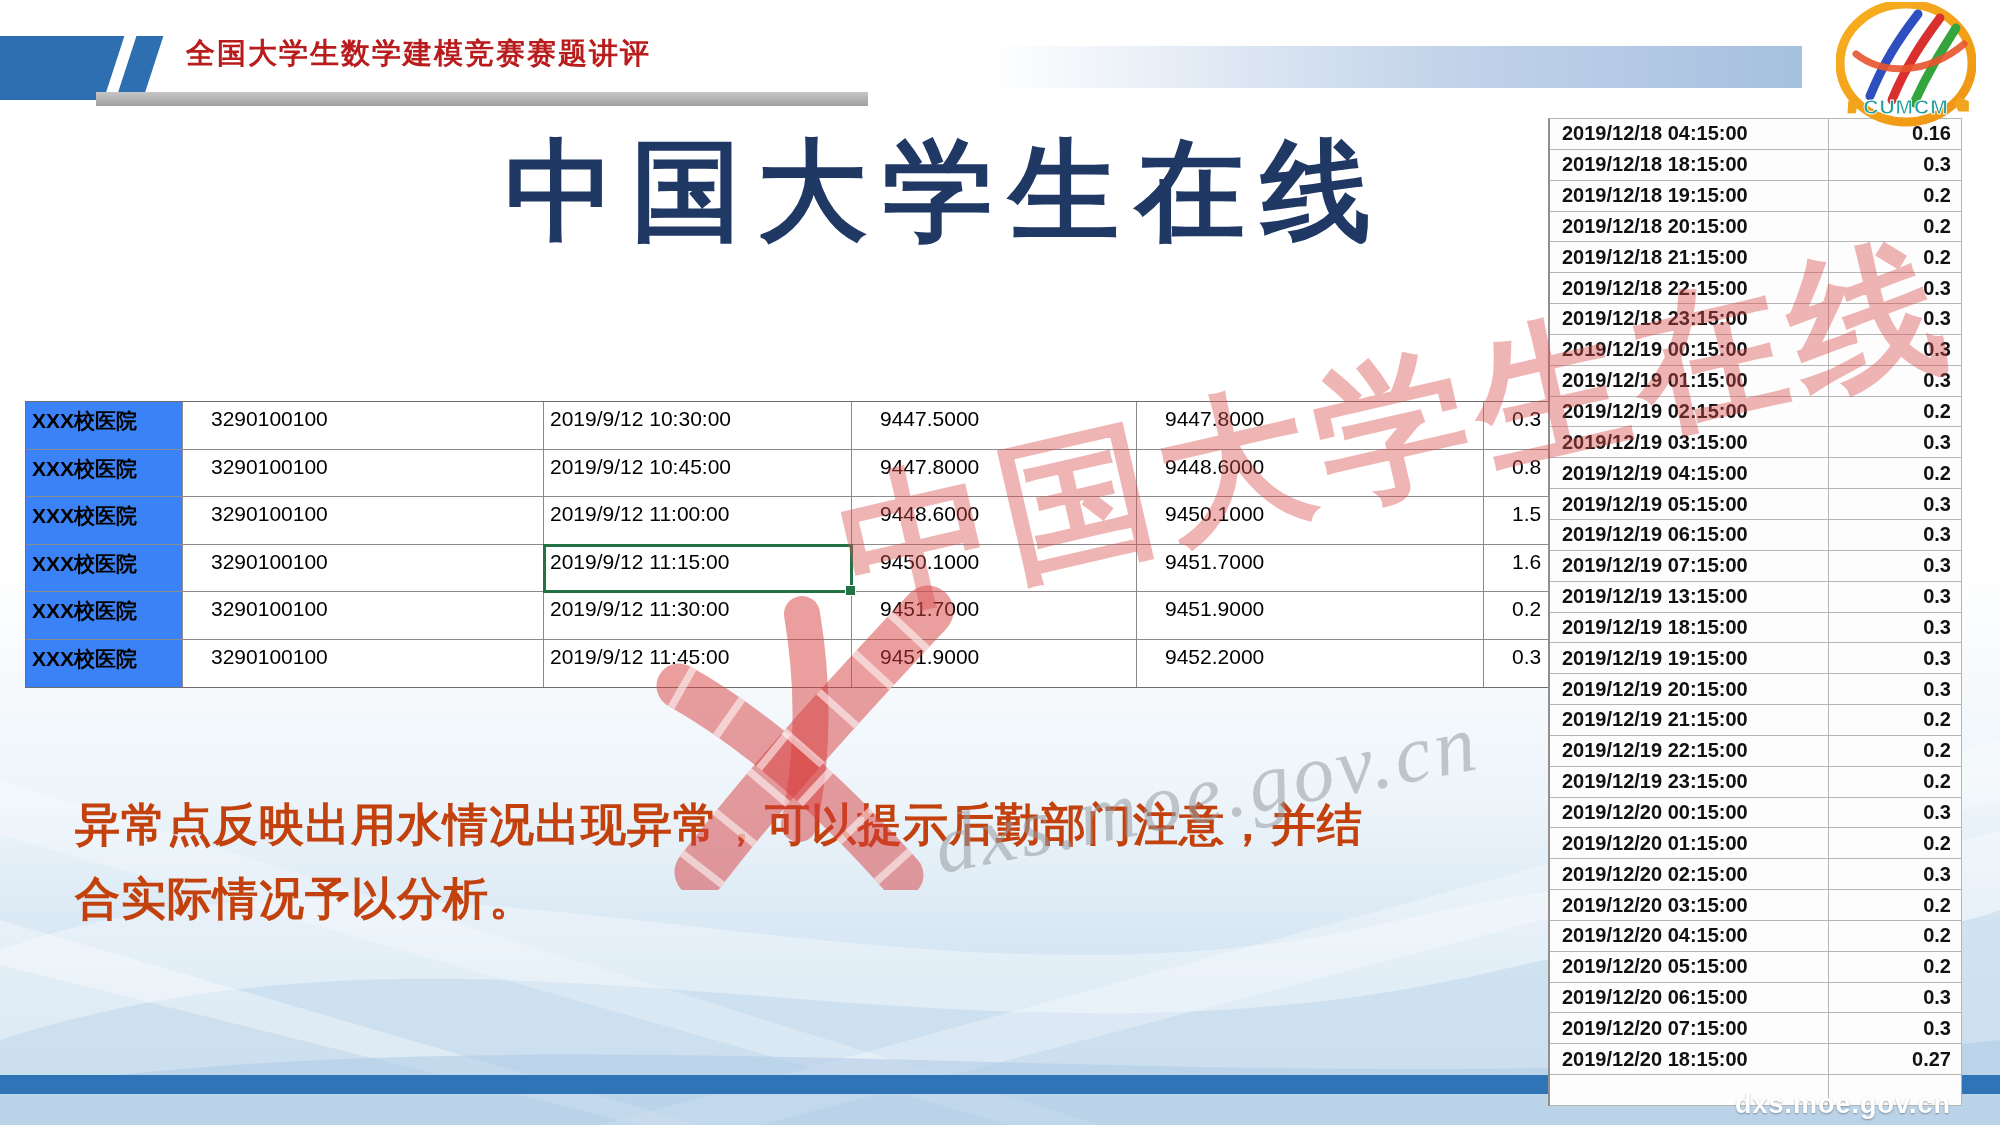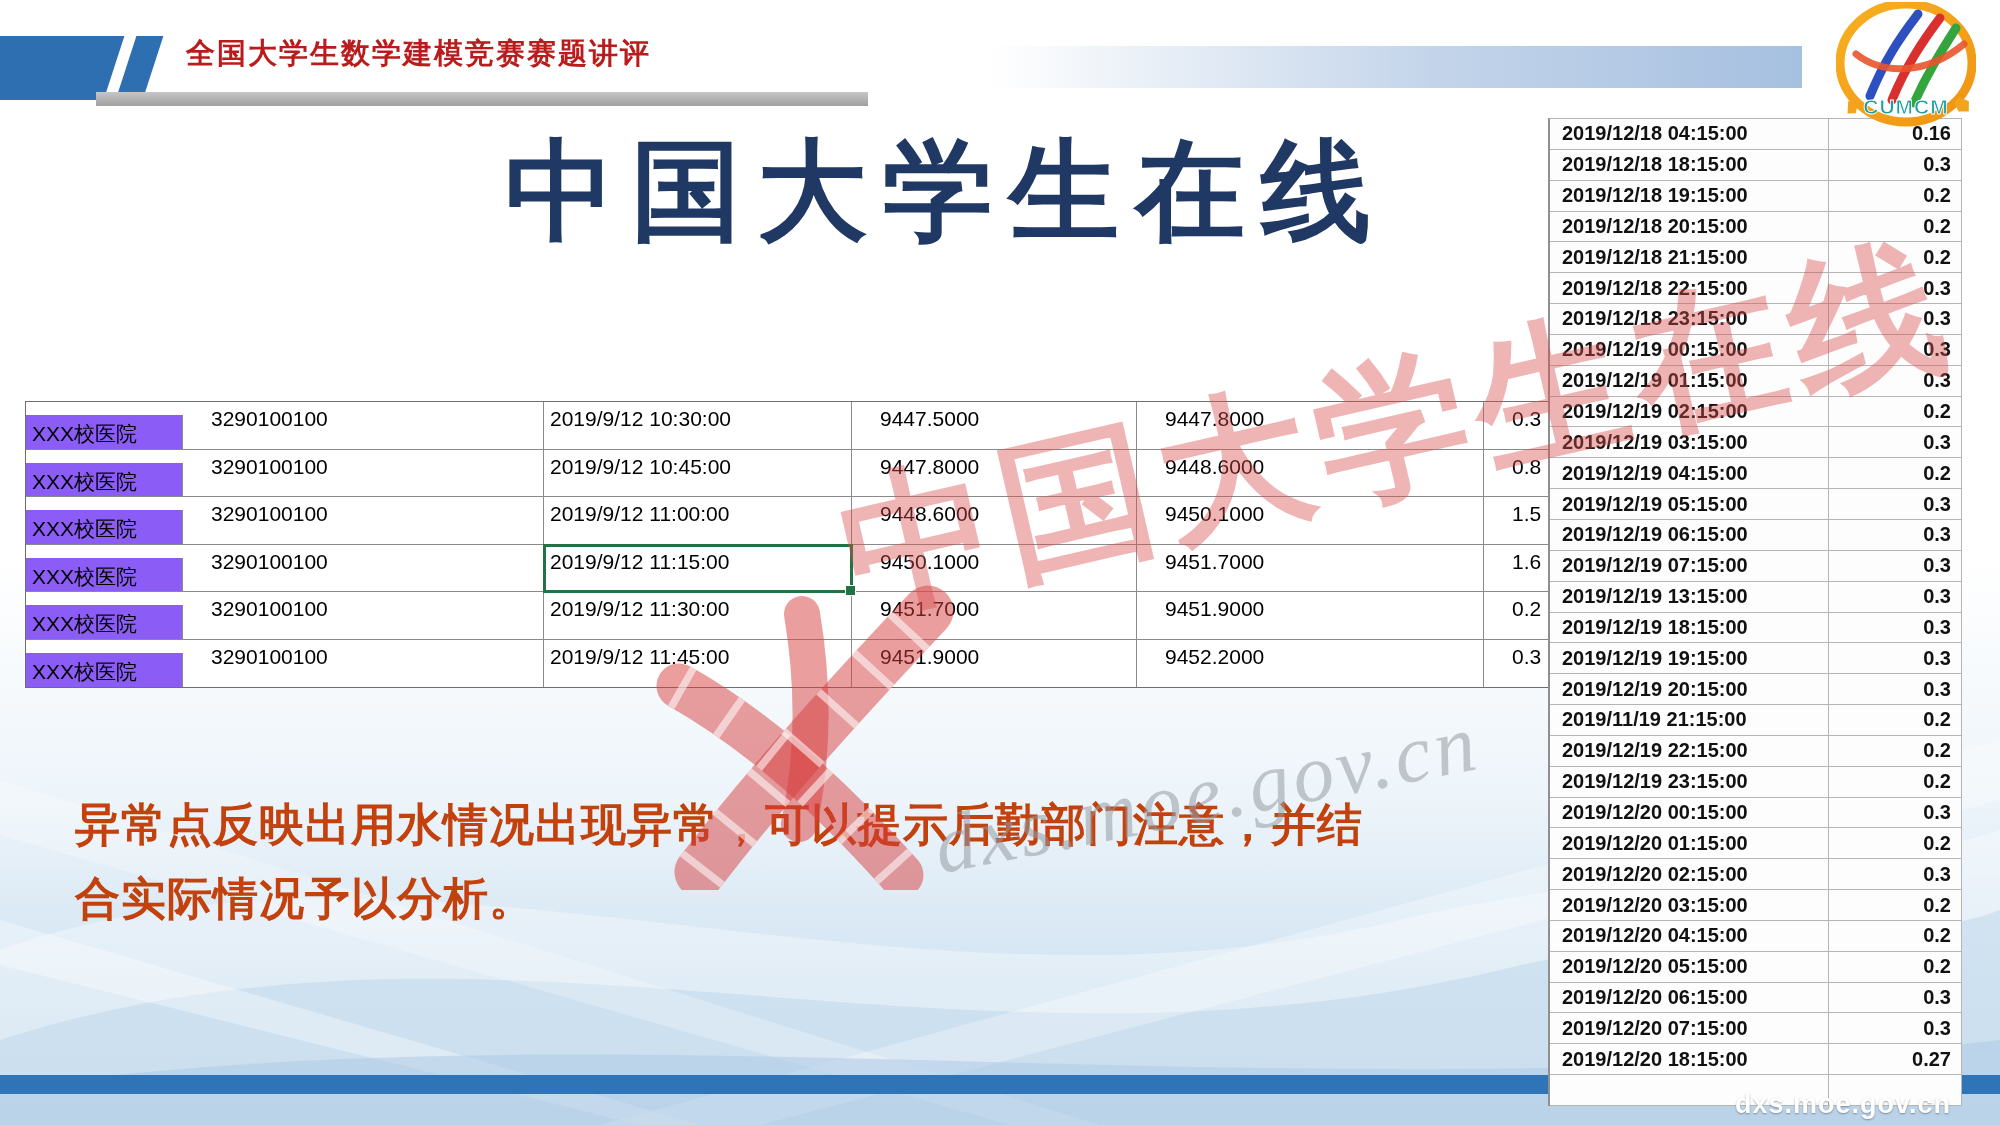--- a/index.html
+++ b/index.html
@@ -58,21 +58,21 @@
     border:1px solid #6e6e6e;background:#ffffff;
   }
   .mt-row{display:grid;grid-template-columns:157px 361px 308px 285px 347px 65px;height:47.5px;}
   .mt-cell{
     border-right:1px solid #8a8a8a;border-bottom:1px solid #8a8a8a;
     font-size:21px;color:#000;padding-top:5px;box-sizing:border-box;
     white-space:nowrap;overflow:visible;position:relative;background:#fff;
   }
   .mt-row:last-child .mt-cell{border-bottom:none;}
   .mt-cell:last-child{border-right:none;}
-  .mt-name{background:#8b5cf6;font-weight:normal;padding-left:7px;margin-top:13px;}
+  .mt-name{background:#3b82f6;font-weight:bold;padding-left:7px;}
   .mt-right{text-align:left;padding-right:12px;padding-left:28px;}
   .mt-left{text-align:left;padding-left:6px;}
   .mt-sel{outline:3px solid #217346;outline-offset:-2px;z-index:6;}
   .mt-handle{
     position:absolute;right:-5px;bottom:-5px;width:9px;height:9px;
     background:#217346;border:1px solid #ffffff;z-index:7;
   }
 
   
   .side-table{
@@ -274,21 +274,21 @@
     </div>
     <div class="st-row">
       <div class="st-cell st-time">2019/12/19 19:15:00</div>
       <div class="st-cell st-val">0.3</div>
     </div>
     <div class="st-row">
       <div class="st-cell st-time">2019/12/19 20:15:00</div>
       <div class="st-cell st-val">0.3</div>
     </div>
     <div class="st-row">
-      <div class="st-cell st-time">2019/11/19 21:15:00</div>
+      <div class="st-cell st-time">2019/12/19 21:15:00</div>
       <div class="st-cell st-val">0.2</div>
     </div>
     <div class="st-row">
       <div class="st-cell st-time">2019/12/19 22:15:00</div>
       <div class="st-cell st-val">0.2</div>
     </div>
     <div class="st-row">
       <div class="st-cell st-time">2019/12/19 23:15:00</div>
       <div class="st-cell st-val">0.2</div>
     </div>

